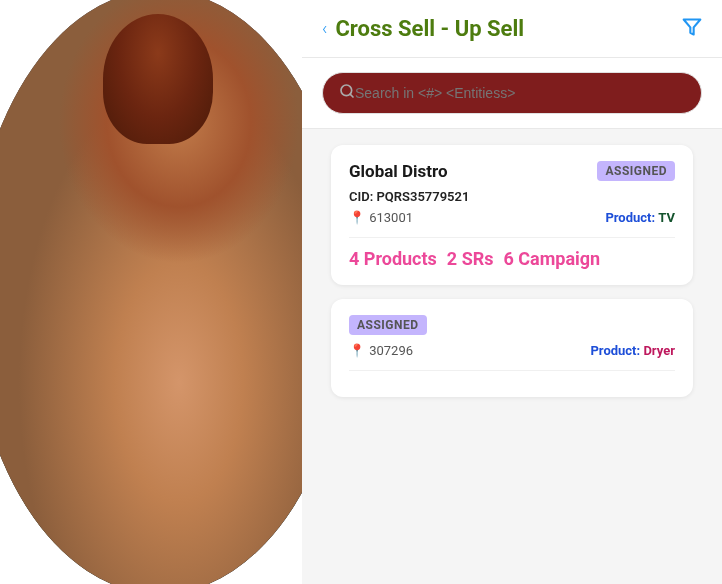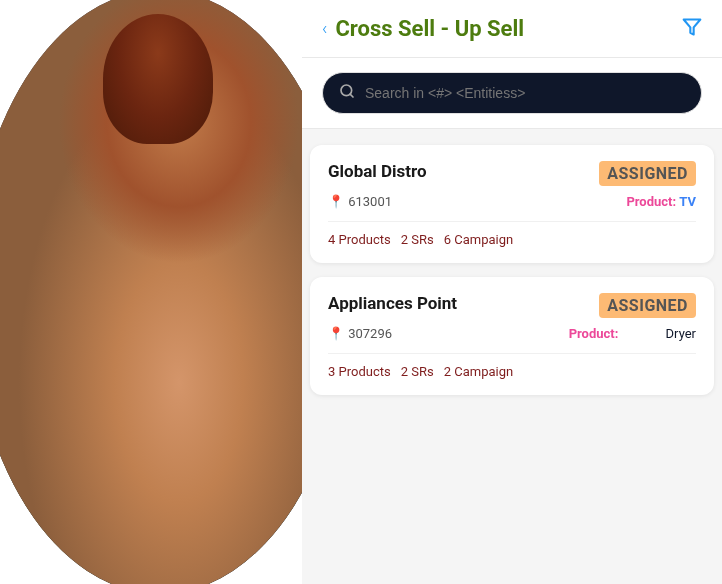--- a/index.html
+++ b/index.html
@@ -98,45 +98,44 @@
 
     
     .search-container {
       background: #fff;
       padding: 14px 20px;
       border-bottom: 1px solid #e8e8e8;
     }
     .search-box {
       display: flex;
       align-items: center;
-      background: #0f172a;
+      background: #7f1d1d;
       border: 1.5px solid #e0e0e0;
       border-radius: 25px;
       padding: 10px 16px;
-      gap: 10px;
     }
     .search-icon-svg {
       color: #aaa;
       font-size: 16px;
       flex-shrink: 0;
     }
     .search-input {
       border: none;
       outline: none;
       font-size: 14px;
       color: #999;
       width: 100%;
       background: transparent;
     }
 
     
     .cards-area {
       flex: 1;
       overflow-y: auto;
-      padding: 16px 8px;
+      padding: 16px 29px;
       display: flex;
       flex-direction: column;
       gap: 14px;
     }
 
     
     .card {
       background: #fff;
       border-radius: 12px;
       padding: 16px 18px;
@@ -147,23 +146,23 @@
       align-items: flex-start;
       justify-content: space-between;
       margin-bottom: 8px;
     }
     .card-name {
       font-size: 17px;
       font-weight: 700;
       color: #1a1a1a;
     }
     .assigned-badge {
-      background: #fdba74;
-      color: #555;
-      font-size: 16px;
+      background: #c4b5fd;
+      color: #555;
+      font-size: 12px;
       font-weight: 700;
       letter-spacing: 0.5px;
       padding: 3px 8px;
       border-radius: 4px;
       text-transform: uppercase;
     }
     .card-cid {
       font-size: 13px;
       color: #555;
       margin-bottom: 6px;
@@ -188,35 +187,35 @@
     .pin-icon {
       color: #aaa;
       font-size: 13px;
     }
     .card-product {
       font-size: 13px;
       color: #555;
     }
     .card-product span {
       font-weight: 700;
-      color: #ec4899;
+      color: #1d4ed8;
     }
     .card-divider {
       border: none;
       border-top: 1px solid #f0f0f0;
       margin-bottom: 10px;
     }
     .card-tags {
       display: flex;
       gap: 10px;
     }
     .tag {
-      font-size: 13px;
-      color: #7f1d1d;
-      font-weight: 400;
+      font-size: 18px;
+      color: #ec4899;
+      font-weight: 700;
       cursor: pointer;
     }
   </style>
 </head>
 <body>
 
 <div class="photo-area">
   <div class="photo-circle">
     <div class="person-img"></div>
   </div>
@@ -248,53 +247,50 @@
     </div>
   </div>
 
   <div class="cards-area">
 
     <div class="card">
       <div class="card-header">
         <span class="card-name">Global Distro</span>
         <span class="assigned-badge">ASSIGNED</span>
       </div>
+      <div class="card-cid">
+        <span>CID:</span> <span>PQRS35779521</span>
+      </div>
       <div class="card-location-row">
         <div class="card-location">
           <span class="pin-icon">📍</span>
           <span>613001</span>
         </div>
         <div class="card-product">
-          <span>Product:</span> <span style="font-weight:700;color:#3b82f6;margin-top:40px;">TV</span>
+          <span>Product:</span> <span style="font-weight:700;color:#14532d;margin-top:40px;">TV</span>
         </div>
       </div>
       <hr class="card-divider">
       <div class="card-tags">
         <span class="tag">4 Products</span>
         <span class="tag">2 SRs</span>
         <span class="tag">6 Campaign</span>
       </div>
     </div>
 
     <div class="card">
       <div class="card-header">
-        <span class="card-name">Appliances Point</span>
         <span class="assigned-badge">ASSIGNED</span>
       </div>
       <div class="card-location-row">
         <div class="card-location">
           <span class="pin-icon">📍</span>
           <span>307296</span>
         </div>
         <div class="card-product">
-          <span>Product:</span> <span style="font-weight:400;color:#0f172a;margin-left:44px;">Dryer</span>
+          <span>Product:</span> <span style="font-weight:700;color:#be185d;">Dryer</span>
         </div>
       </div>
       <hr class="card-divider">
-      <div class="card-tags">
-        <span class="tag">3 Products</span>
-        <span class="tag">2 SRs</span>
-        <span class="tag">2 Campaign</span>
-      </div>
     </div>
 
   </div>
 </div>
 
 </body></html>

